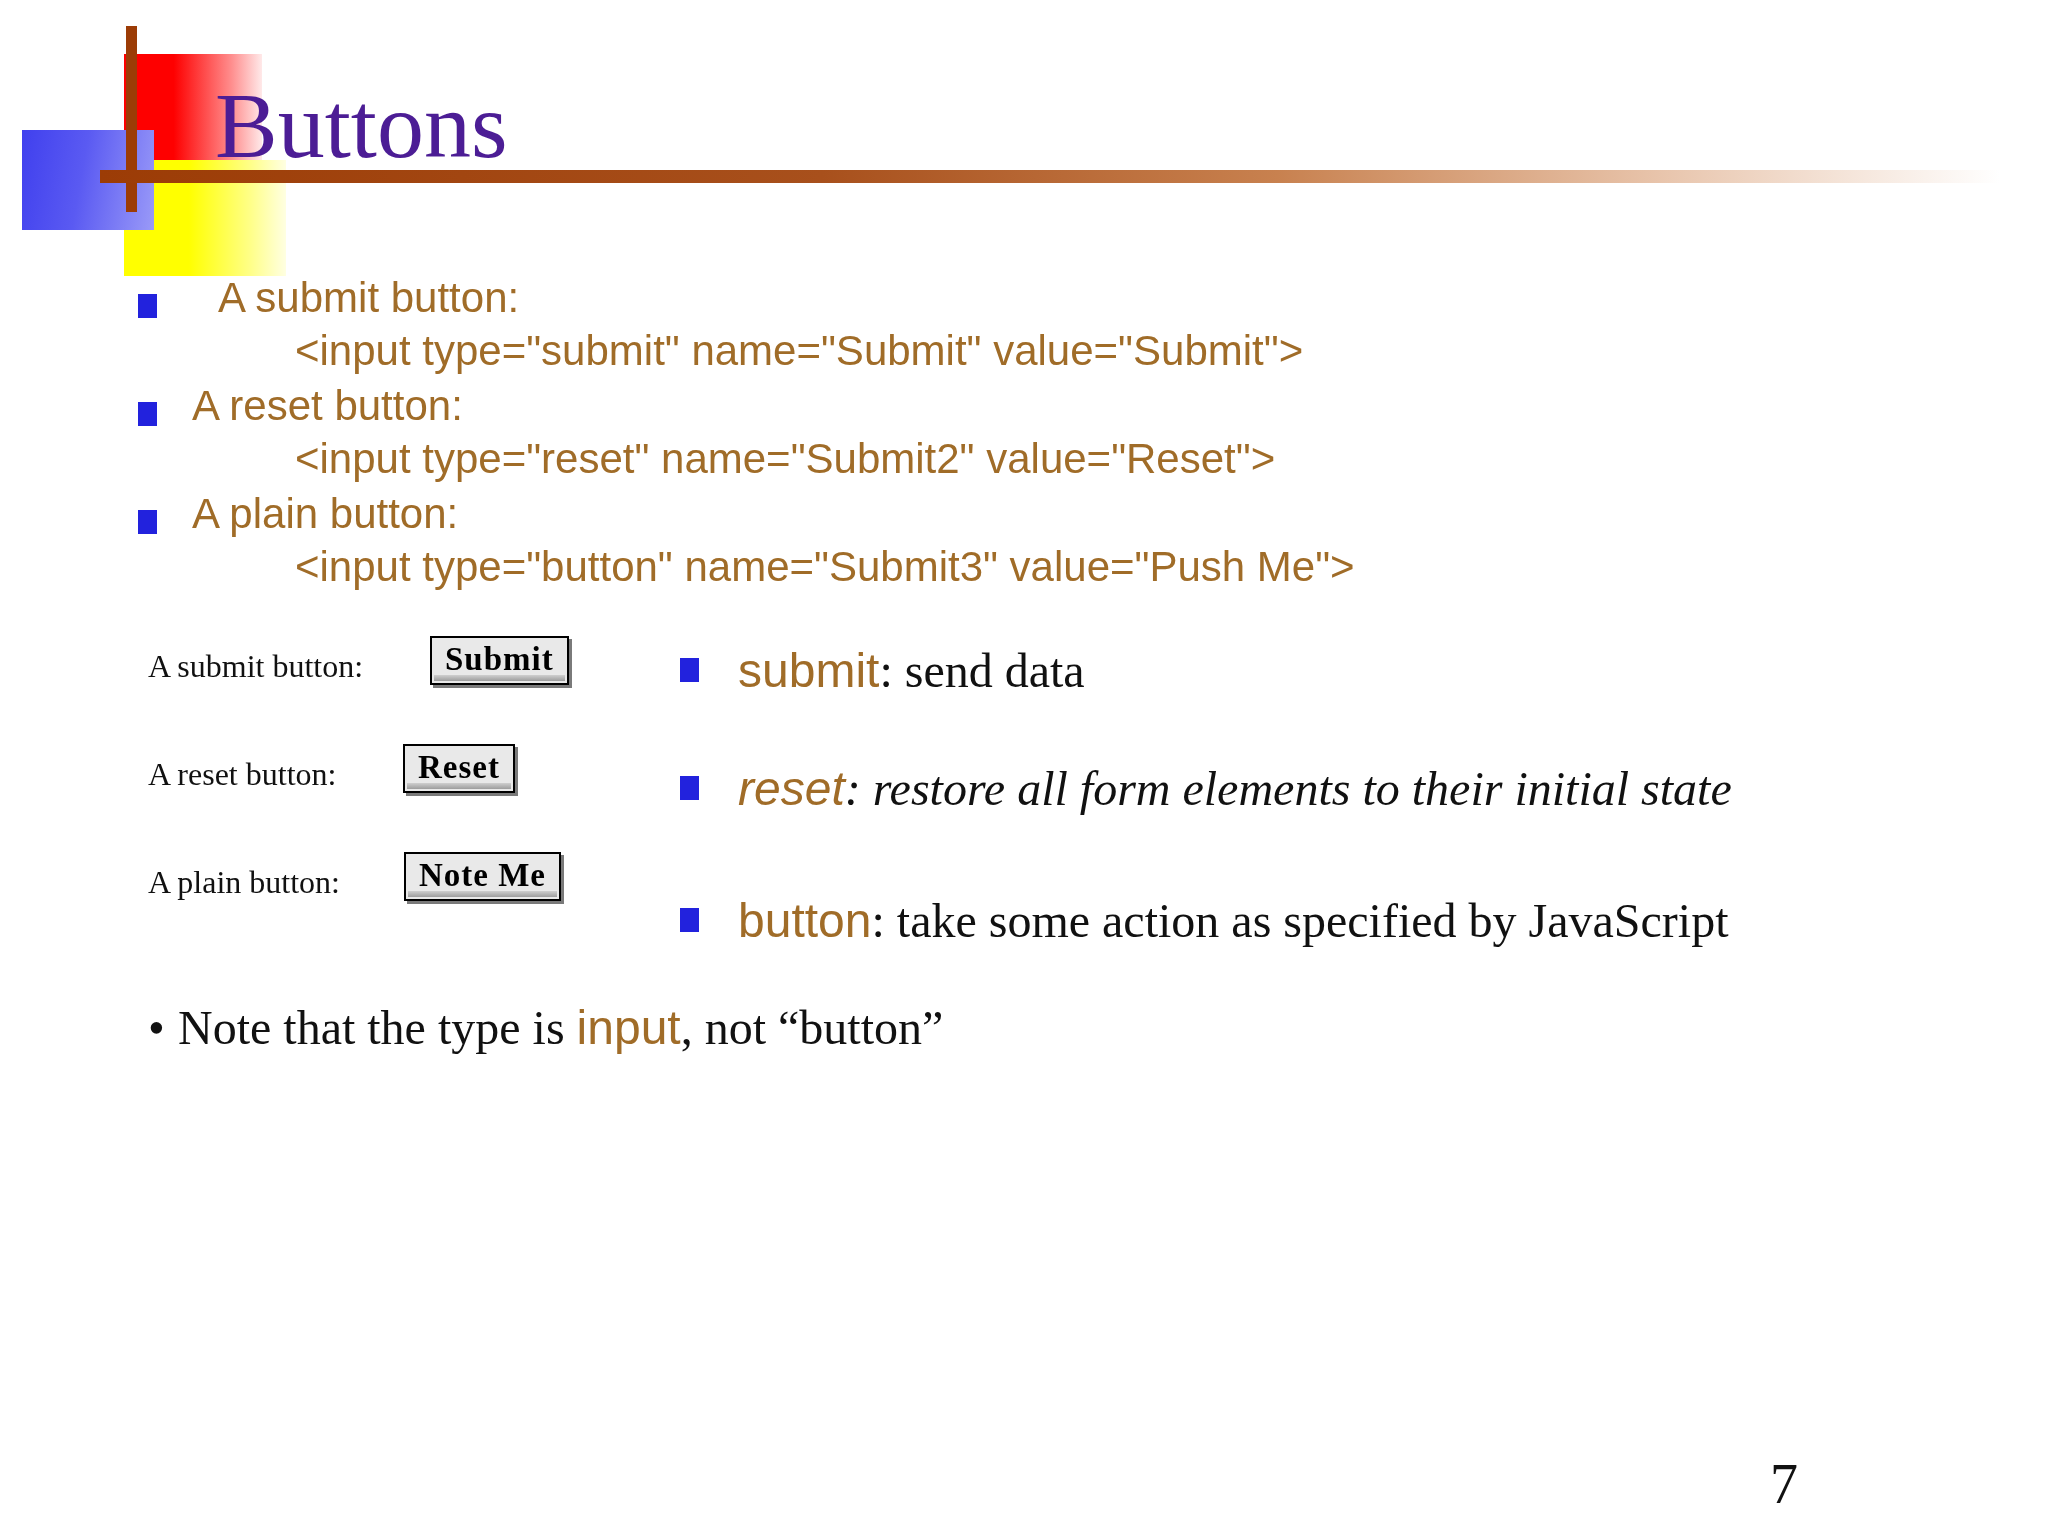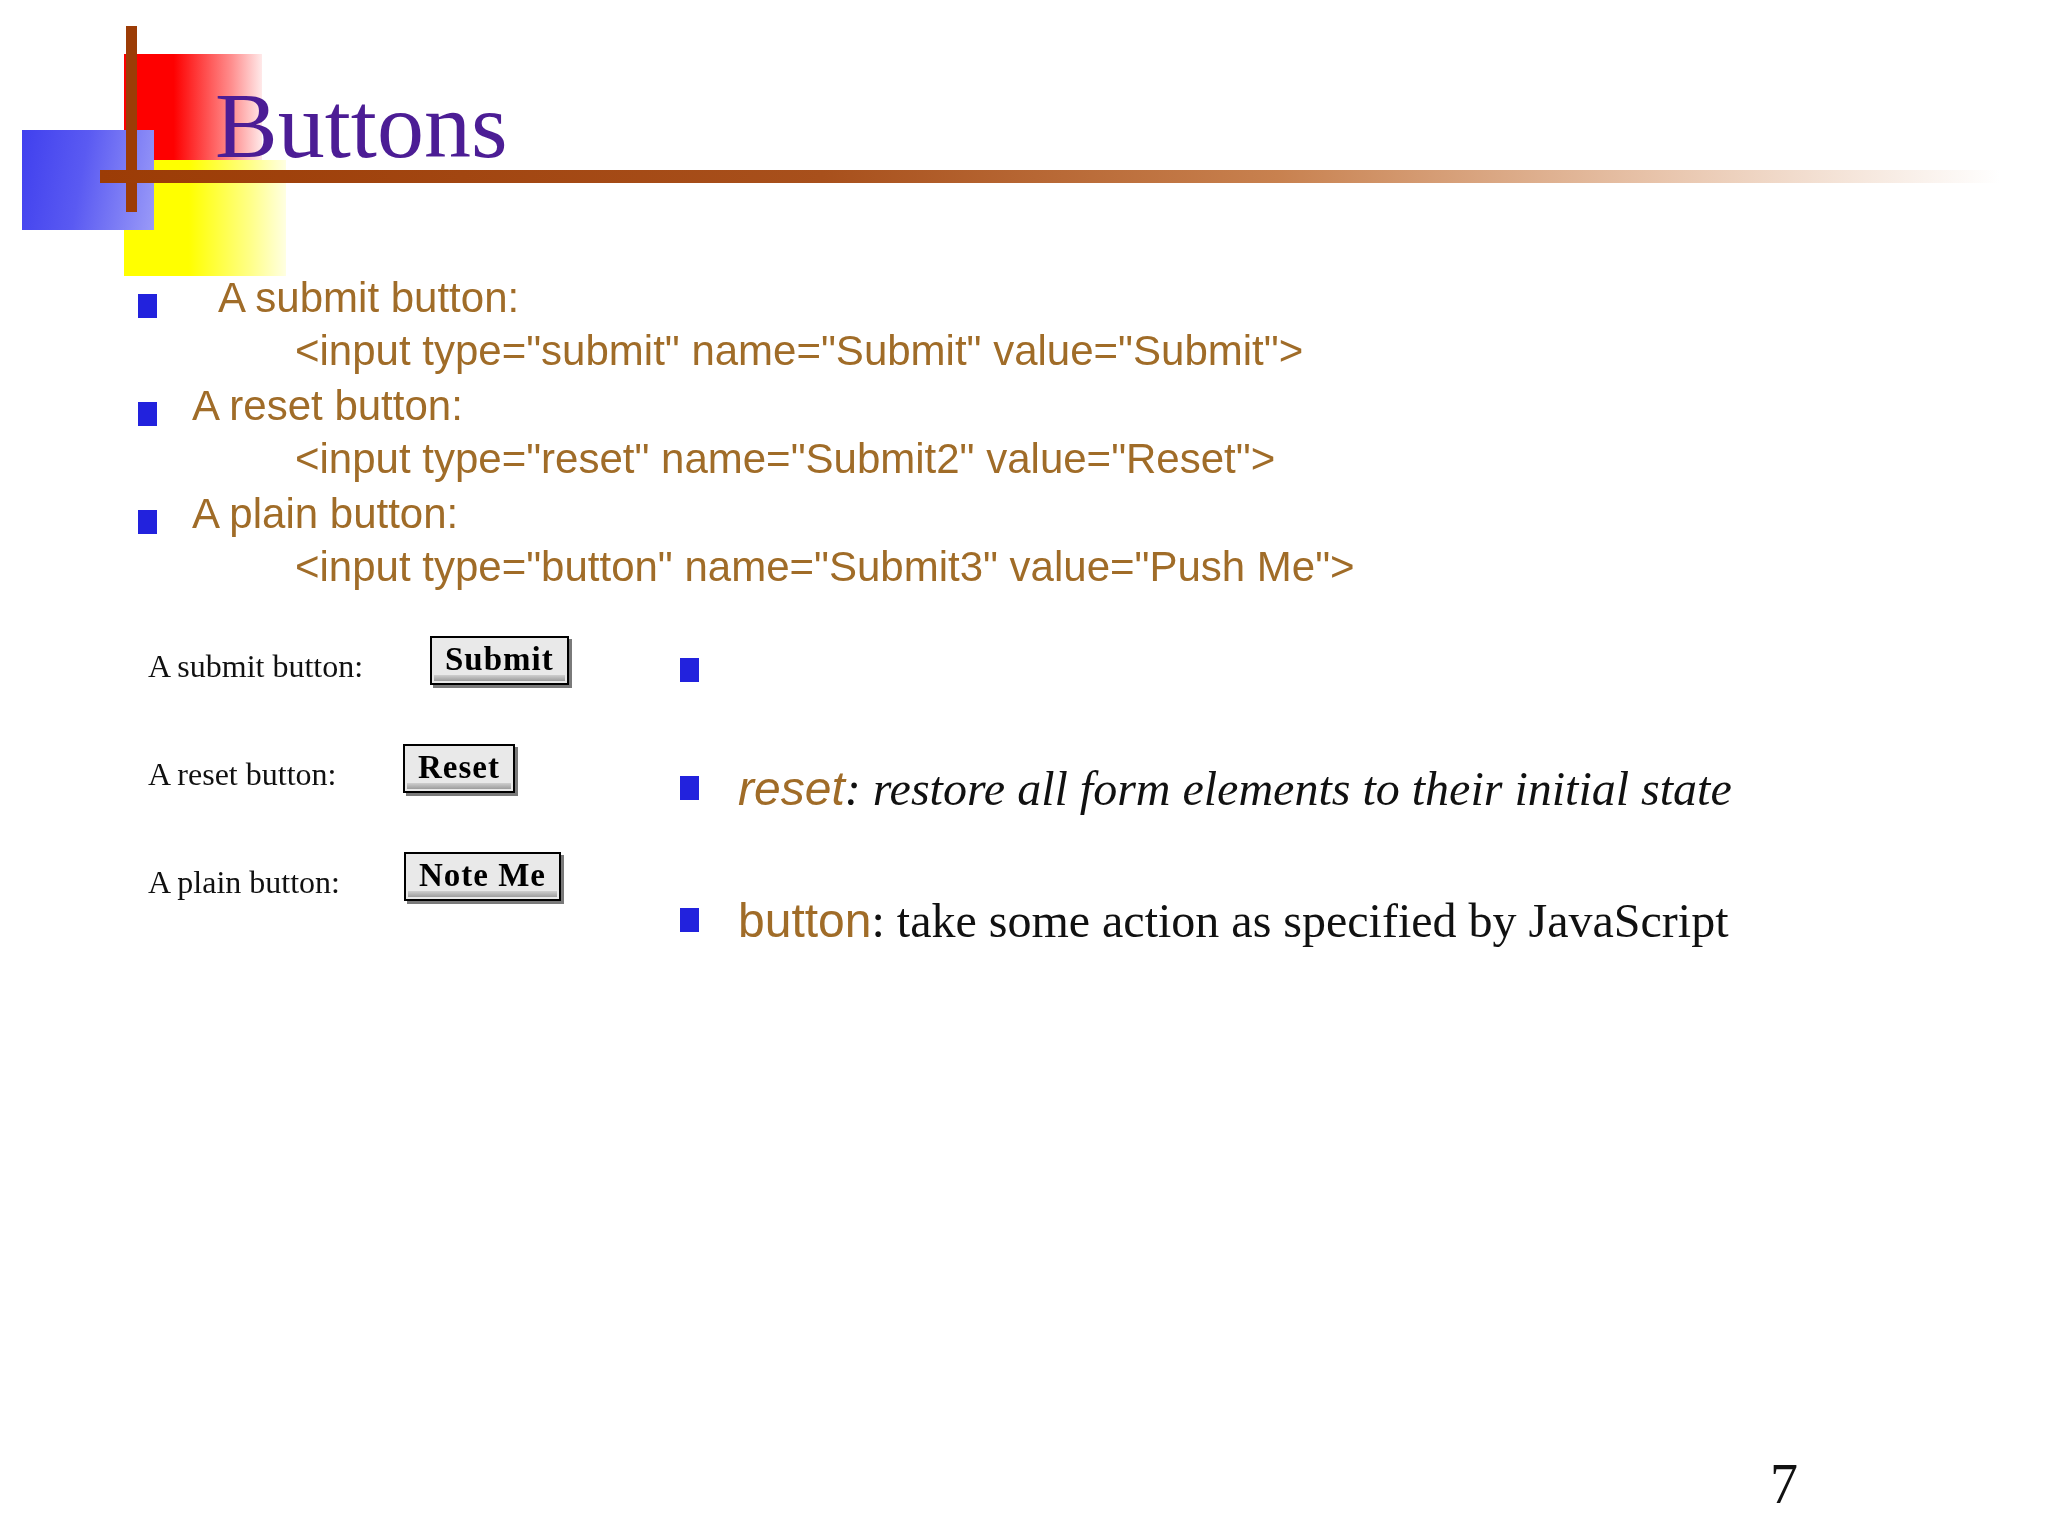--- a/index.html
+++ b/index.html
@@ -207,34 +207,40 @@
       <span class="shot-label">A plain button:</span>
       <span class="winbtn">Note Me</span>
     </div>
 
   </div>
 
   <div class="desc">
 
     <div class="drow" id="d0" style="position:absolute;">
       <span class="dsq"></span>
+      <div class="dtxt">
+        <span class="kw">submit</span><span>: send data</span>
+      </div>
     </div>
 
     <div class="drow" id="d1" style="position:absolute;">
       <span class="dsq"></span>
       <div class="dtxt">
         <span class="kw">reset</span><span>: restore all form elements to their initial state</span>
       </div>
     </div>
 
     <div class="drow" id="d2" style="position:absolute;">
       <span class="dsq"></span>
       <div class="dtxt">
         <span class="kw">button</span><span>: take some action as specified by JavaScript</span>
       </div>
     </div>
 
   </div>
 
+  <div class="note">
+    <span class="dot">•</span><span>Note that the type is </span><span class="kw2">input</span><span>, not “button”</span>
+  </div>
 
   <div class="pageno">7</div>
 
 </div>
 
 </body></html>

